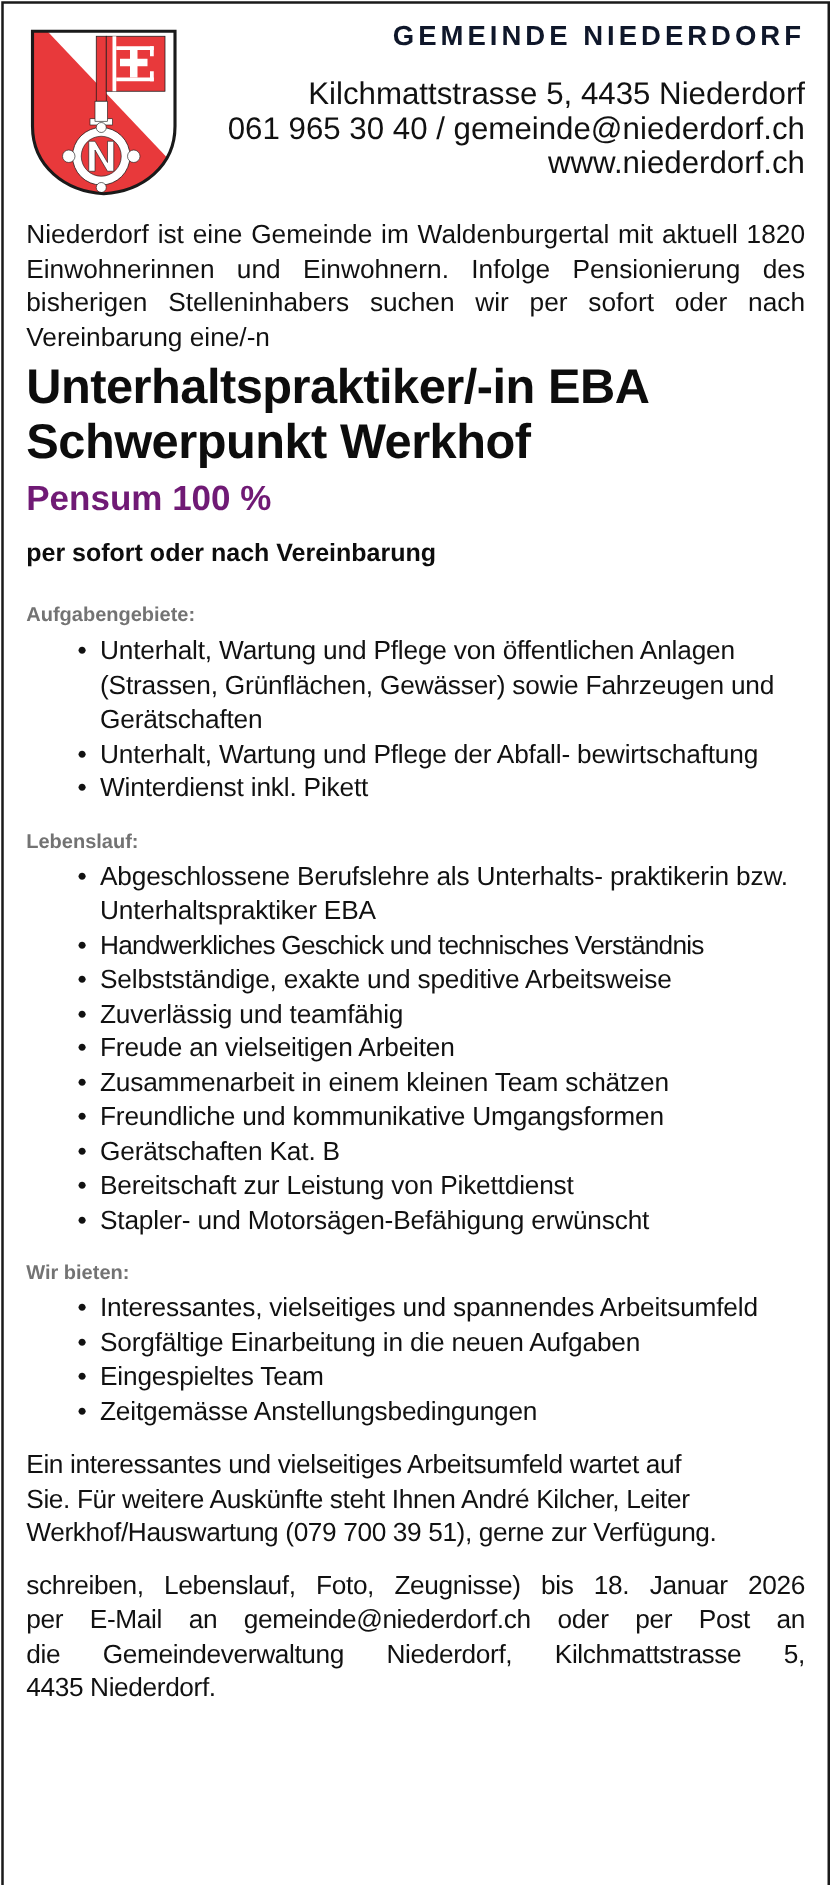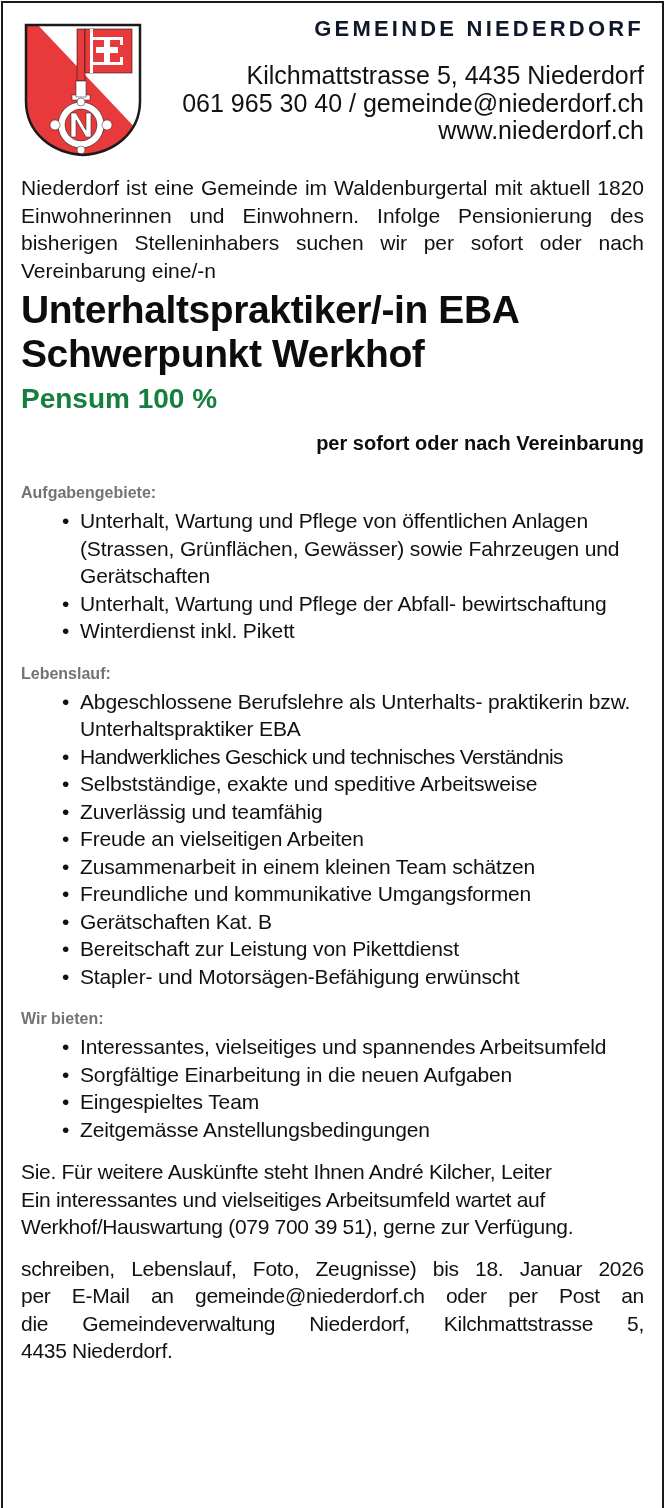--- a/index.html
+++ b/index.html
@@ -66,29 +66,28 @@
       line-height: 44px;
       margin-top: 4px;
       letter-spacing: -0.4px;
       color: #0d0d0d;
     }
     .pensum {
       font-size: 28px;
       font-weight: 700;
       line-height: 34px;
       margin-top: 6px;
-      color: #15803d;
+      color: #701a75;
     }
     .start {
       font-size: 20px;
       font-weight: 700;
       line-height: 26px;
       margin-top: 14px;
       color: #0d0d0d;
-      text-align: right;
     }
     .section-head {
       font-size: 16px;
       font-weight: 700;
       line-height: 26px;
       color: #737373;
     }
     .sec-1 { margin-top: 24px; }
     .sec-2 { margin-top: 16px; }
     .sec-3 { margin-top: 16px; }
@@ -209,22 +208,22 @@
 
   <div class="section-head sec-3">Wir bieten:</div>
   <ul class="bullets">
     <li><span class="bullet">•</span><span>Interessantes, vielseitiges und spannendes Arbeitsumfeld</span></li>
     <li><span class="bullet">•</span><span>Sorgfältige Einarbeitung in die neuen Aufgaben</span></li>
     <li><span class="bullet">•</span><span>Eingespieltes Team</span></li>
     <li><span class="bullet">•</span><span>Zeitgemässe Anstellungsbedingungen</span></li>
   </ul>
 
   <div class="para para-1">
+    <div>Ein interessantes und vielseitiges Arbeitsumfeld wartet auf</div>
     <div>Sie. Für weitere Auskünfte steht Ihnen André Kilcher, Leiter</div>
-    <div>Ein interessantes und vielseitiges Arbeitsumfeld wartet auf</div>
     <div>Werkhof/Hauswartung (079 700 39 51), gerne zur Verfügung.</div>
   </div>
 
   <div class="para para-2">
     <span class="j">schreiben, Lebenslauf, Foto, Zeugnisse) bis 18. Januar 2026</span>
     <span class="j">per E-Mail an gemeinde@niederdorf.ch oder per Post an</span>
     <span class="j">die Gemeindeverwaltung Niederdorf, Kilchmattstrasse 5,</span>
     <span class="l">4435 Niederdorf.</span>
   </div>
 </div>

